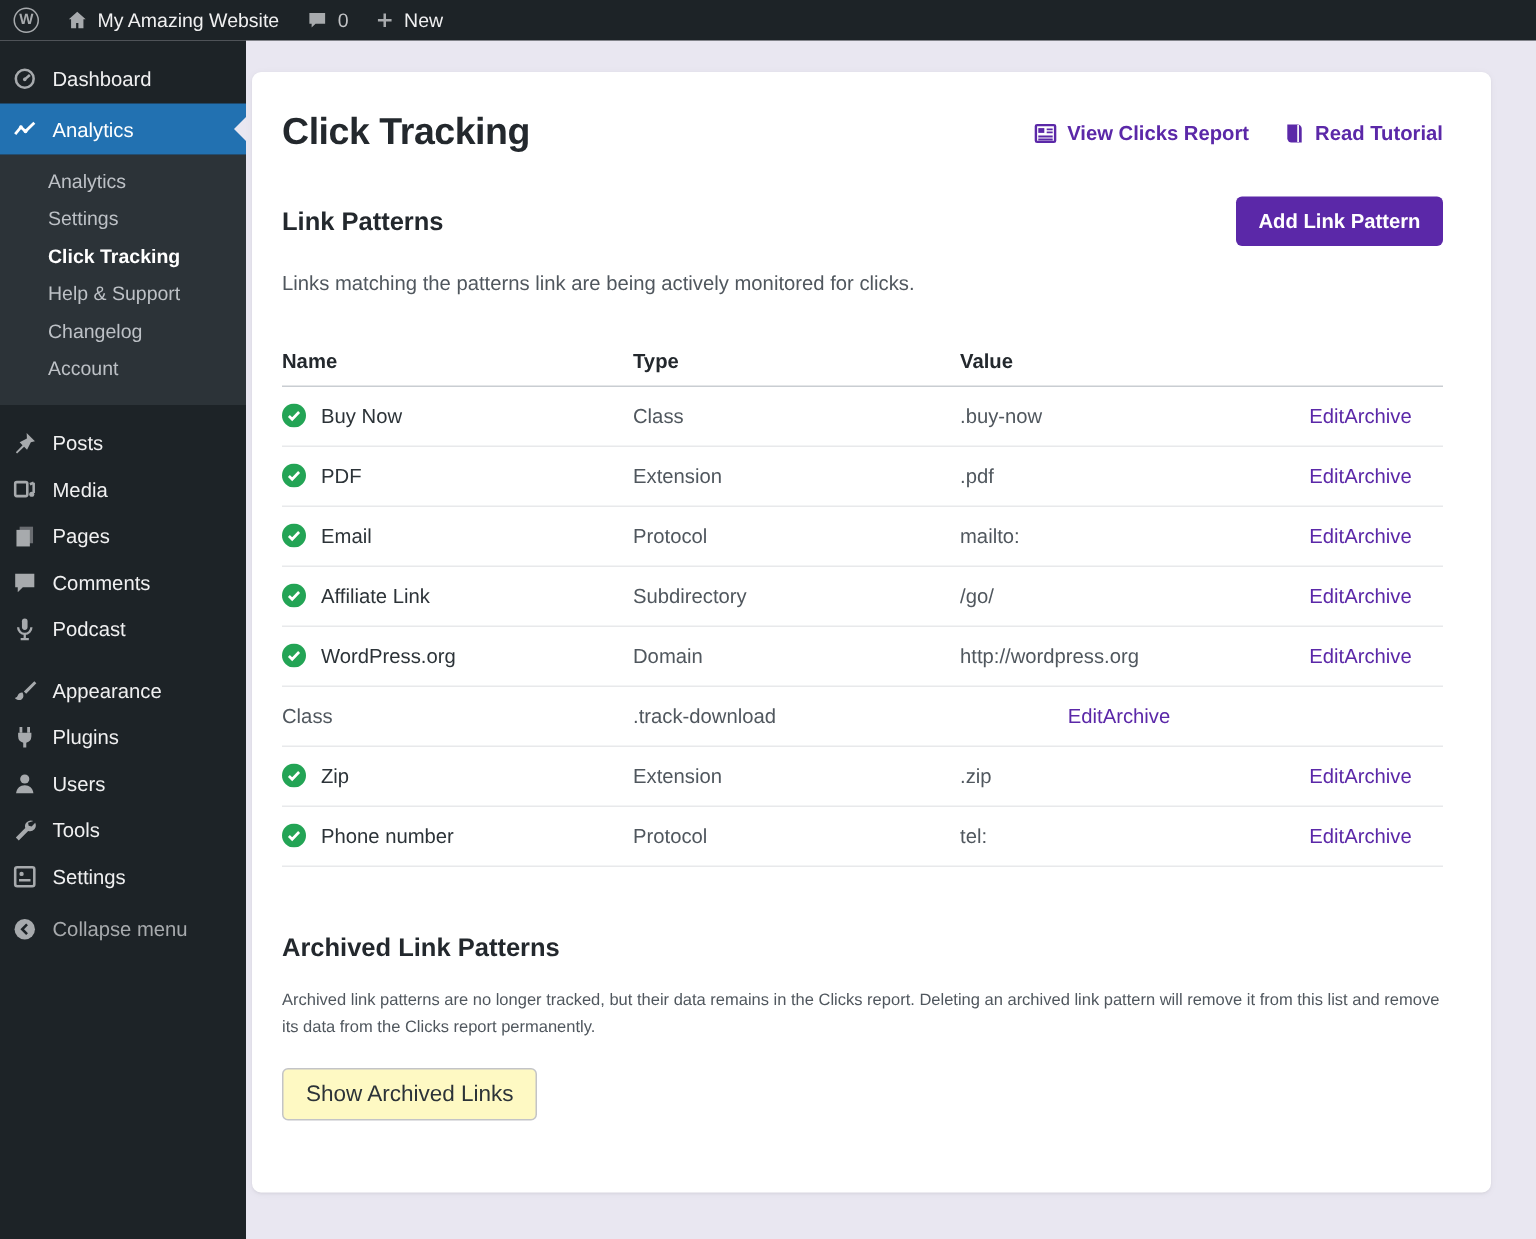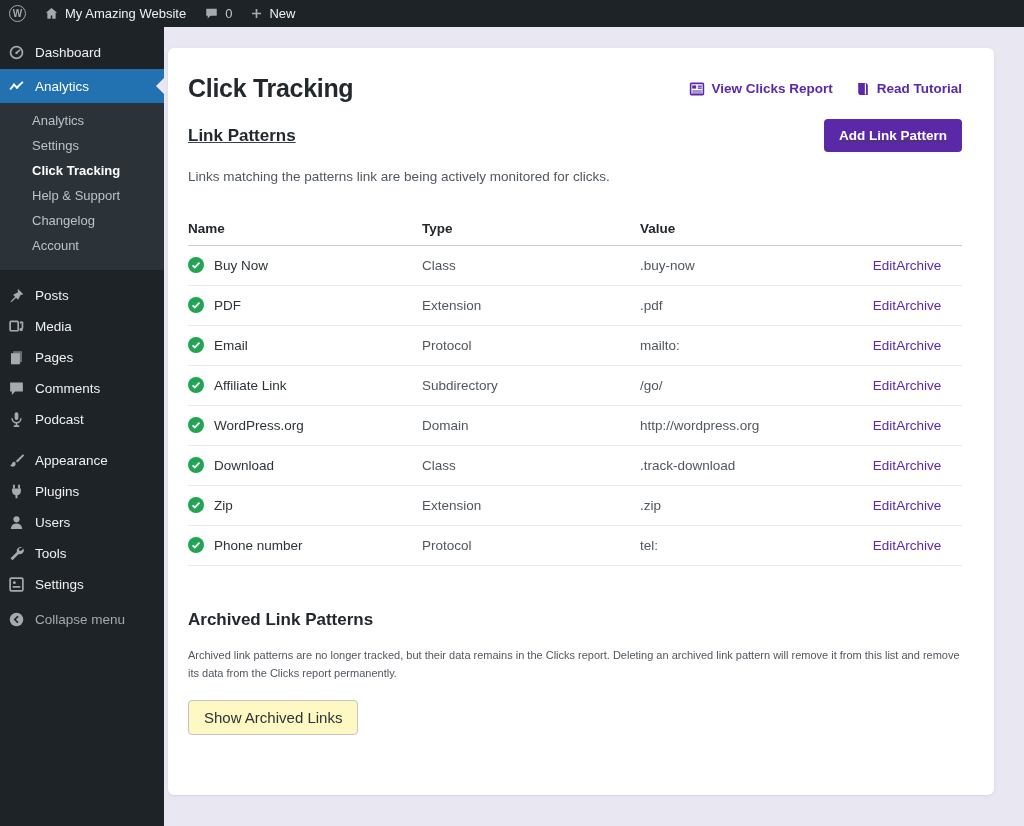--- a/index.html
+++ b/index.html
@@ -64,21 +64,21 @@
   }
   .page-head { display:flex; align-items:center; justify-content:space-between; }
   .page-title { font-size:25px; font-weight:700; color:#23282d; letter-spacing:-.3px; }
   .head-actions { display:flex; align-items:center; gap:22px; }
   .head-link {
     display:flex; align-items:center; gap:6px;
     color:#5b28a8; font-size:13.5px; font-weight:700;
     text-decoration:none; cursor:pointer;
   }
 
-  .section-head { display:flex; align-items:center; justify-content:space-between; margin-top:16px;text-decoration:underline; }
+  .section-head { display:flex; align-items:center; justify-content:space-between; margin-top:28px; }
   .section-title { font-size:17px; font-weight:700; color:#23282d; }
   .btn-primary {
     background:#5b28a8; color:#fff; border:none; border-radius:4px;
     font-family:inherit; font-size:13.5px; font-weight:600;
     padding:9px 15px; cursor:pointer;
   }
   .section-desc { margin-top:15px; font-size:13.5px; color:#50575e; line-height:1.55; }
 
   
   .ptable { margin-top:24px; }
@@ -400,29 +400,20 @@
         </div>
       <div class="cell-muted">Domain</div>
       <div class="cell-muted">http://wordpress.org</div>
       <div class="actions-cell">
           <a class="row-link">Edit</a>
           <a class="row-link">Archive</a>
         </div>
     </div>
 
     <div class="trow">
-      <div class="name-cell">
-          <span>
-            <svg width="16" height="16" viewBox="0 0 16 16">
-              <circle cx="8" cy="8" r="8" fill="#23a455"></circle>
-              <path d="M4.6 8.3l2.2 2.2 4.6-4.8" stroke="#fff" stroke-width="1.8" fill="none"></path>
-            </svg>
-          </span>
-          <span>Download</span>
-        </div>
       <div class="cell-muted">Class</div>
       <div class="cell-muted">.track-download</div>
       <div class="actions-cell">
           <a class="row-link">Edit</a>
           <a class="row-link">Archive</a>
         </div>
     </div>
 
     <div class="trow">
       <div class="name-cell">

